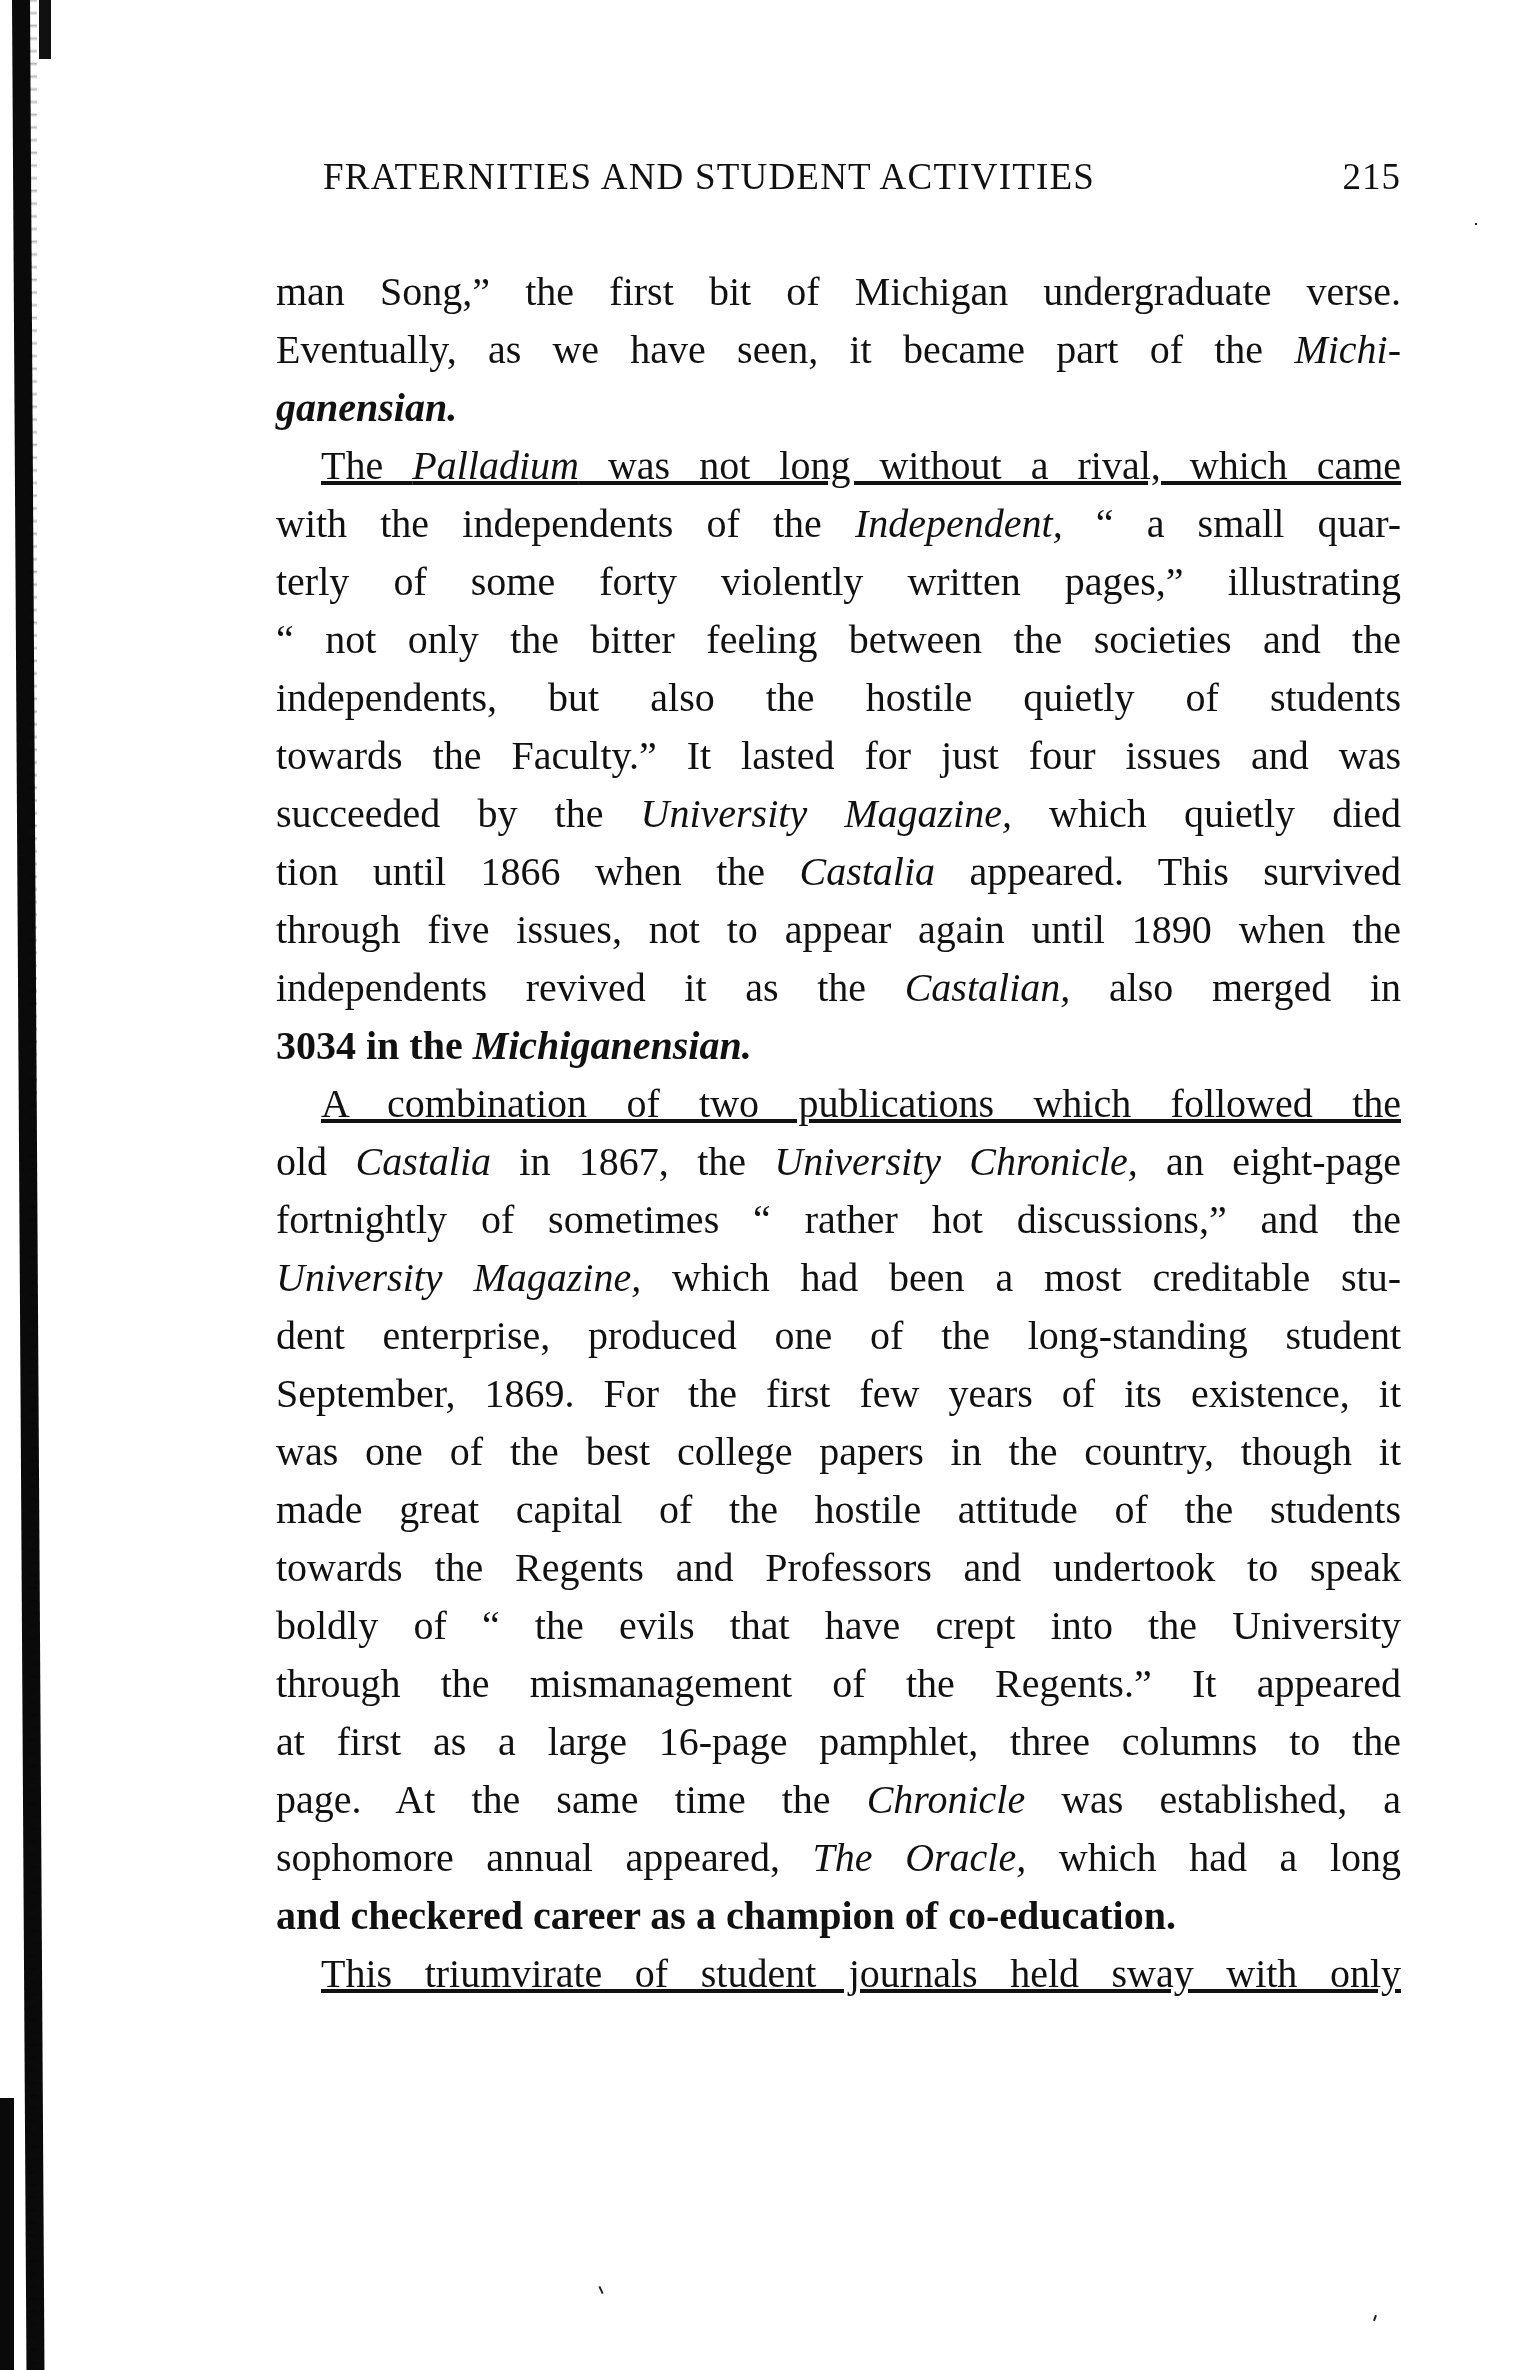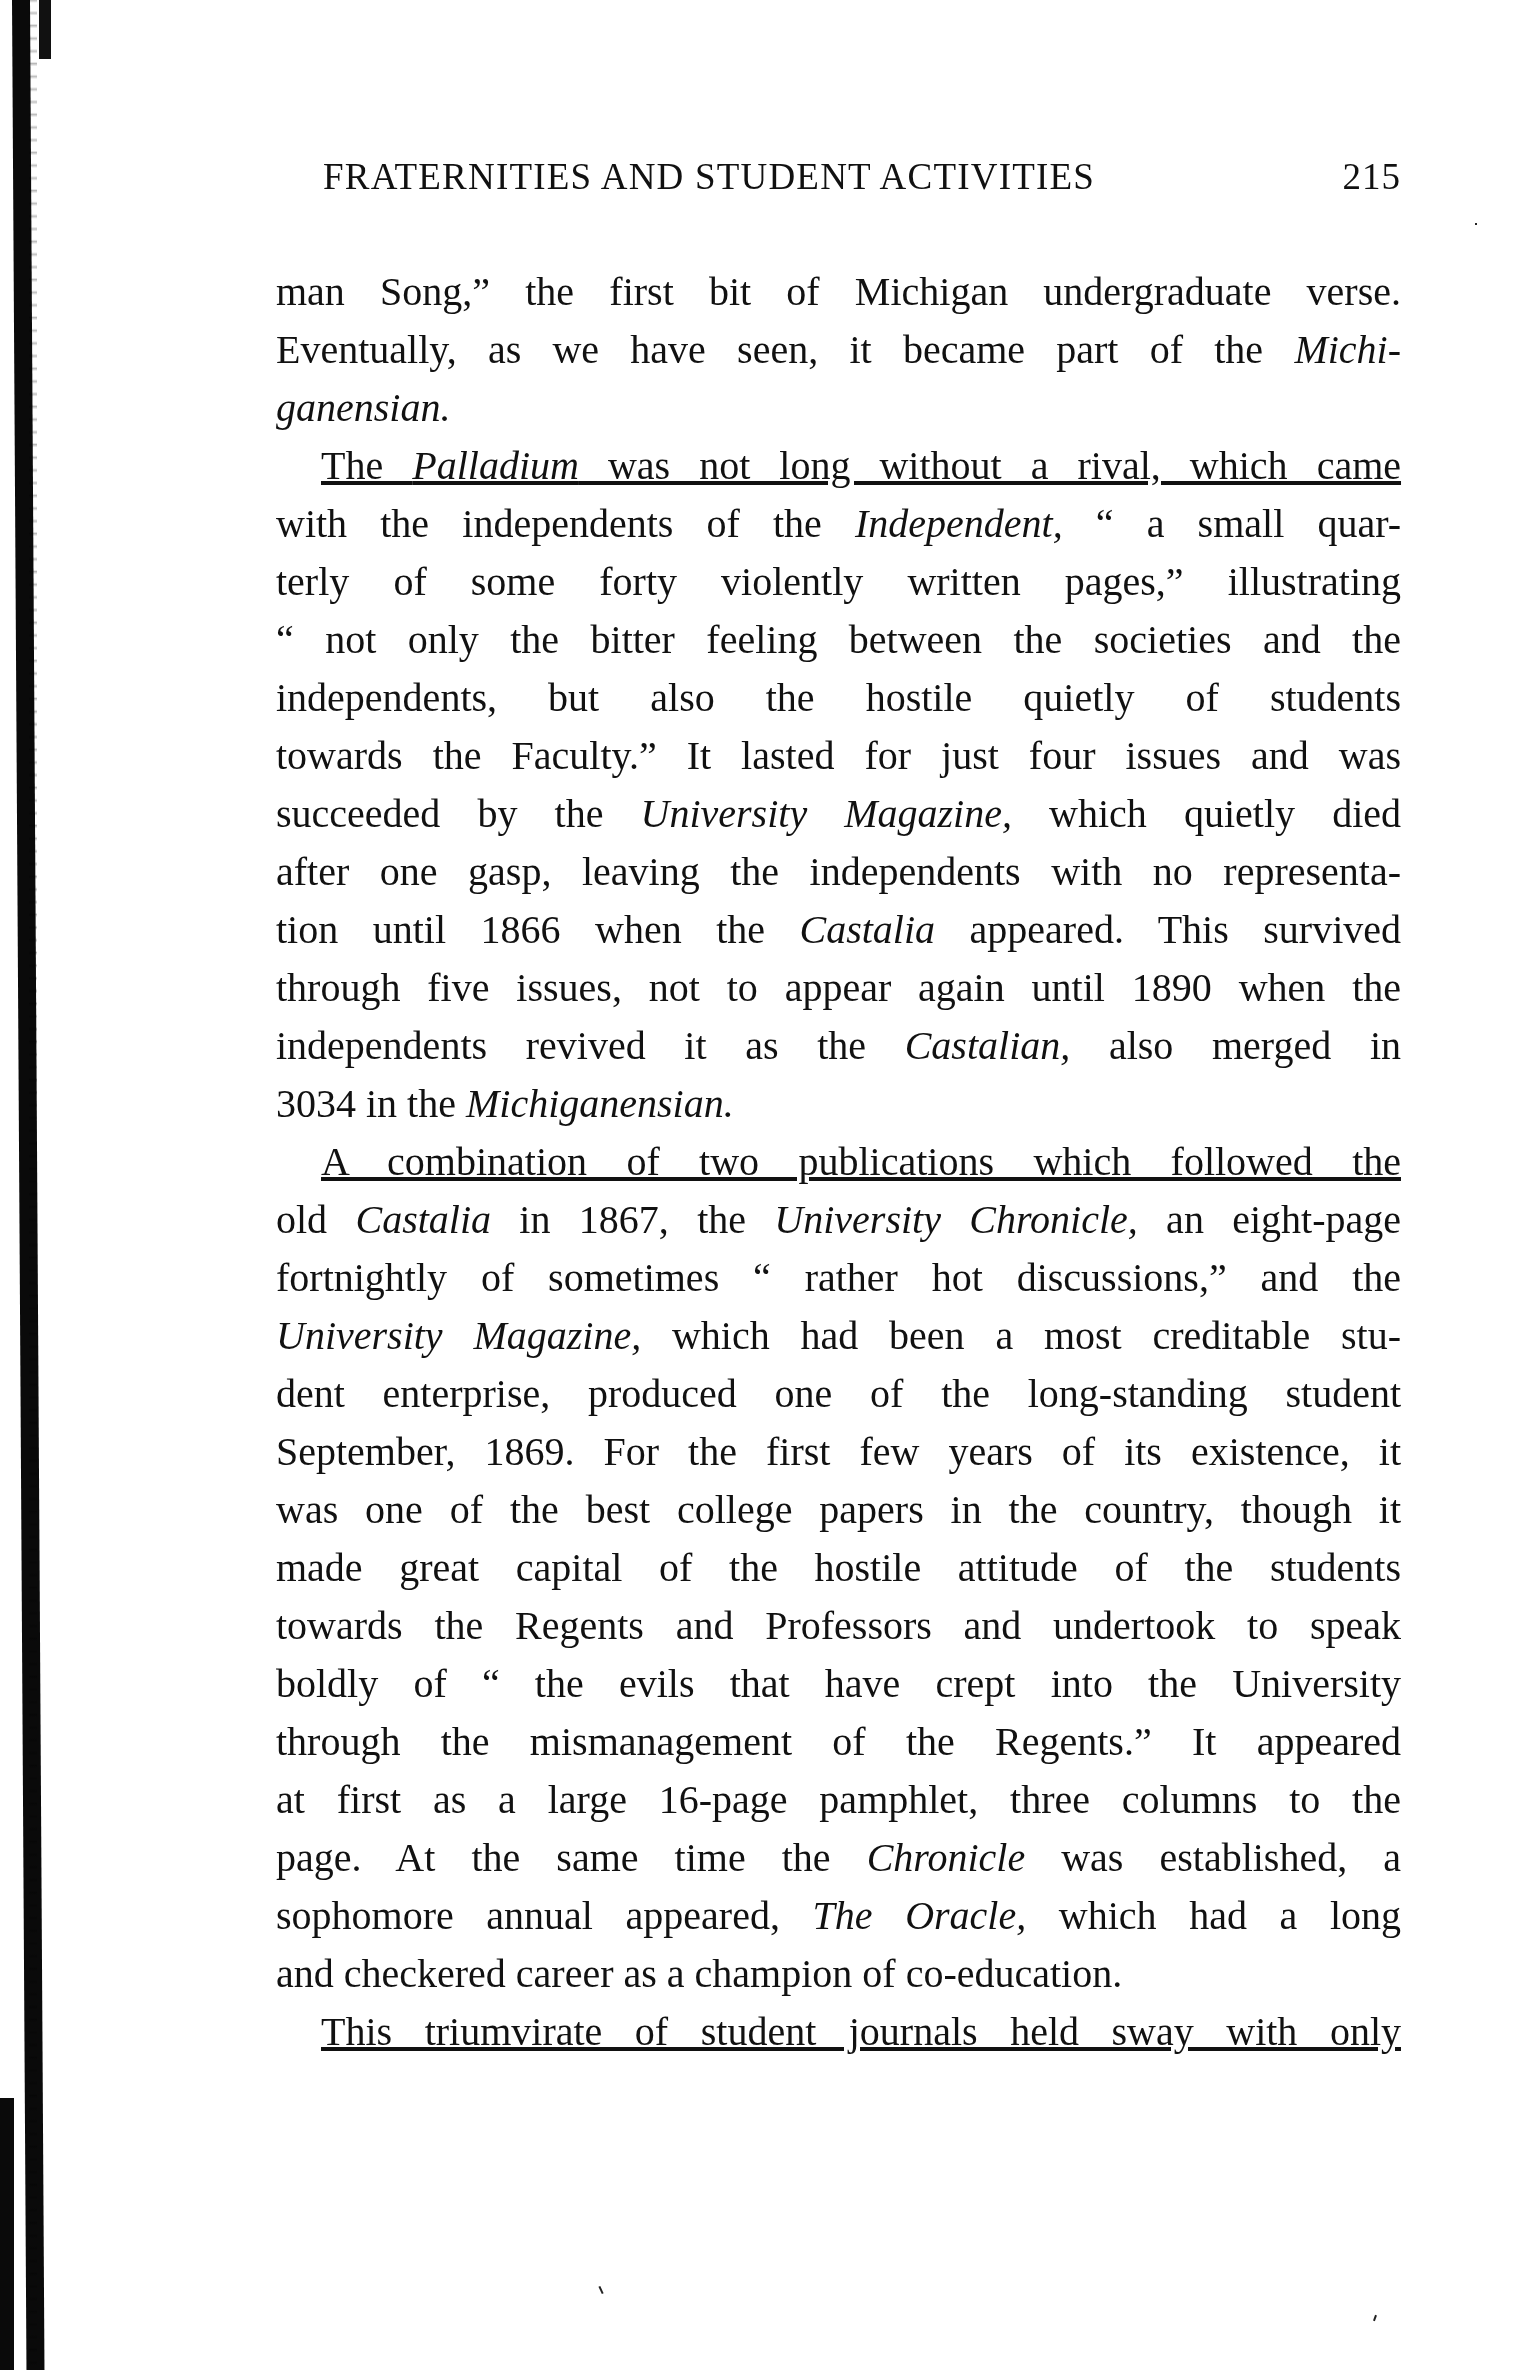--- a/index.html
+++ b/index.html
@@ -94,20 +94,21 @@
       white-space: nowrap;
       text-align: justify;
       text-align-last: justify;
     }
     .line.indent {
       padding-left: 45px;
       text-decoration: underline;
     }
     .line.last {
       text-align-last: left;
+      font-weight: bold;
     }
     .line i {
       font-style: italic;
     }
     .speck {
       position: absolute;
       background: #222;
     }
   </style>
 </head>
@@ -127,21 +128,20 @@
     <div class="line"><span>man Song,” the first bit of Michigan undergraduate verse.</span></div>
     <div class="line"><span>Eventually, as we have seen, it became part of the </span><i>Michi-</i></div>
     <div class="line last"><i>ganensian.</i></div>
     <div class="line indent"><span>The </span><i>Palladium</i><span> was not long without a rival, which came</span></div>
     <div class="line"><span>with the independents of the </span><i>Independent,</i><span> “ a small quar-</span></div>
     <div class="line"><span>terly of some forty violently written pages,” illustrating</span></div>
     <div class="line"><span>“ not only the bitter feeling between the societies and the</span></div>
     <div class="line"><span>independents, but also the hostile quietly of students</span></div>
     <div class="line"><span>towards the Faculty.”  It lasted for just four issues and was</span></div>
     <div class="line"><span>succeeded by the </span><i>University Magazine,</i><span> which quietly died</span></div>
-    <div class="line"><span>after one gasp, leaving the independents with no representa-</span></div>
     <div class="line"><span>tion until 1866 when the </span><i>Castalia</i><span> appeared.  This survived</span></div>
     <div class="line"><span>through five issues, not to appear again until 1890 when the</span></div>
     <div class="line"><span>independents revived it as the </span><i>Castalian,</i><span> also merged in</span></div>
     <div class="line last"><span>3034 in the </span><i>Michiganensian.</i></div>
     <div class="line indent"><span>A combination of two publications which followed the</span></div>
     <div class="line"><span>old </span><i>Castalia</i><span> in 1867, the </span><i>University Chronicle,</i><span> an eight-page</span></div>
     <div class="line"><span>fortnightly of sometimes “ rather hot discussions,” and the</span></div>
     <div class="line"><i>University Magazine,</i><span> which had been a most creditable stu-</span></div>
     <div class="line"><span>dent enterprise, produced one of the long-standing student</span></div>
     <div class="line"><span>September, 1869.  For the first few years of its existence, it</span></div>

